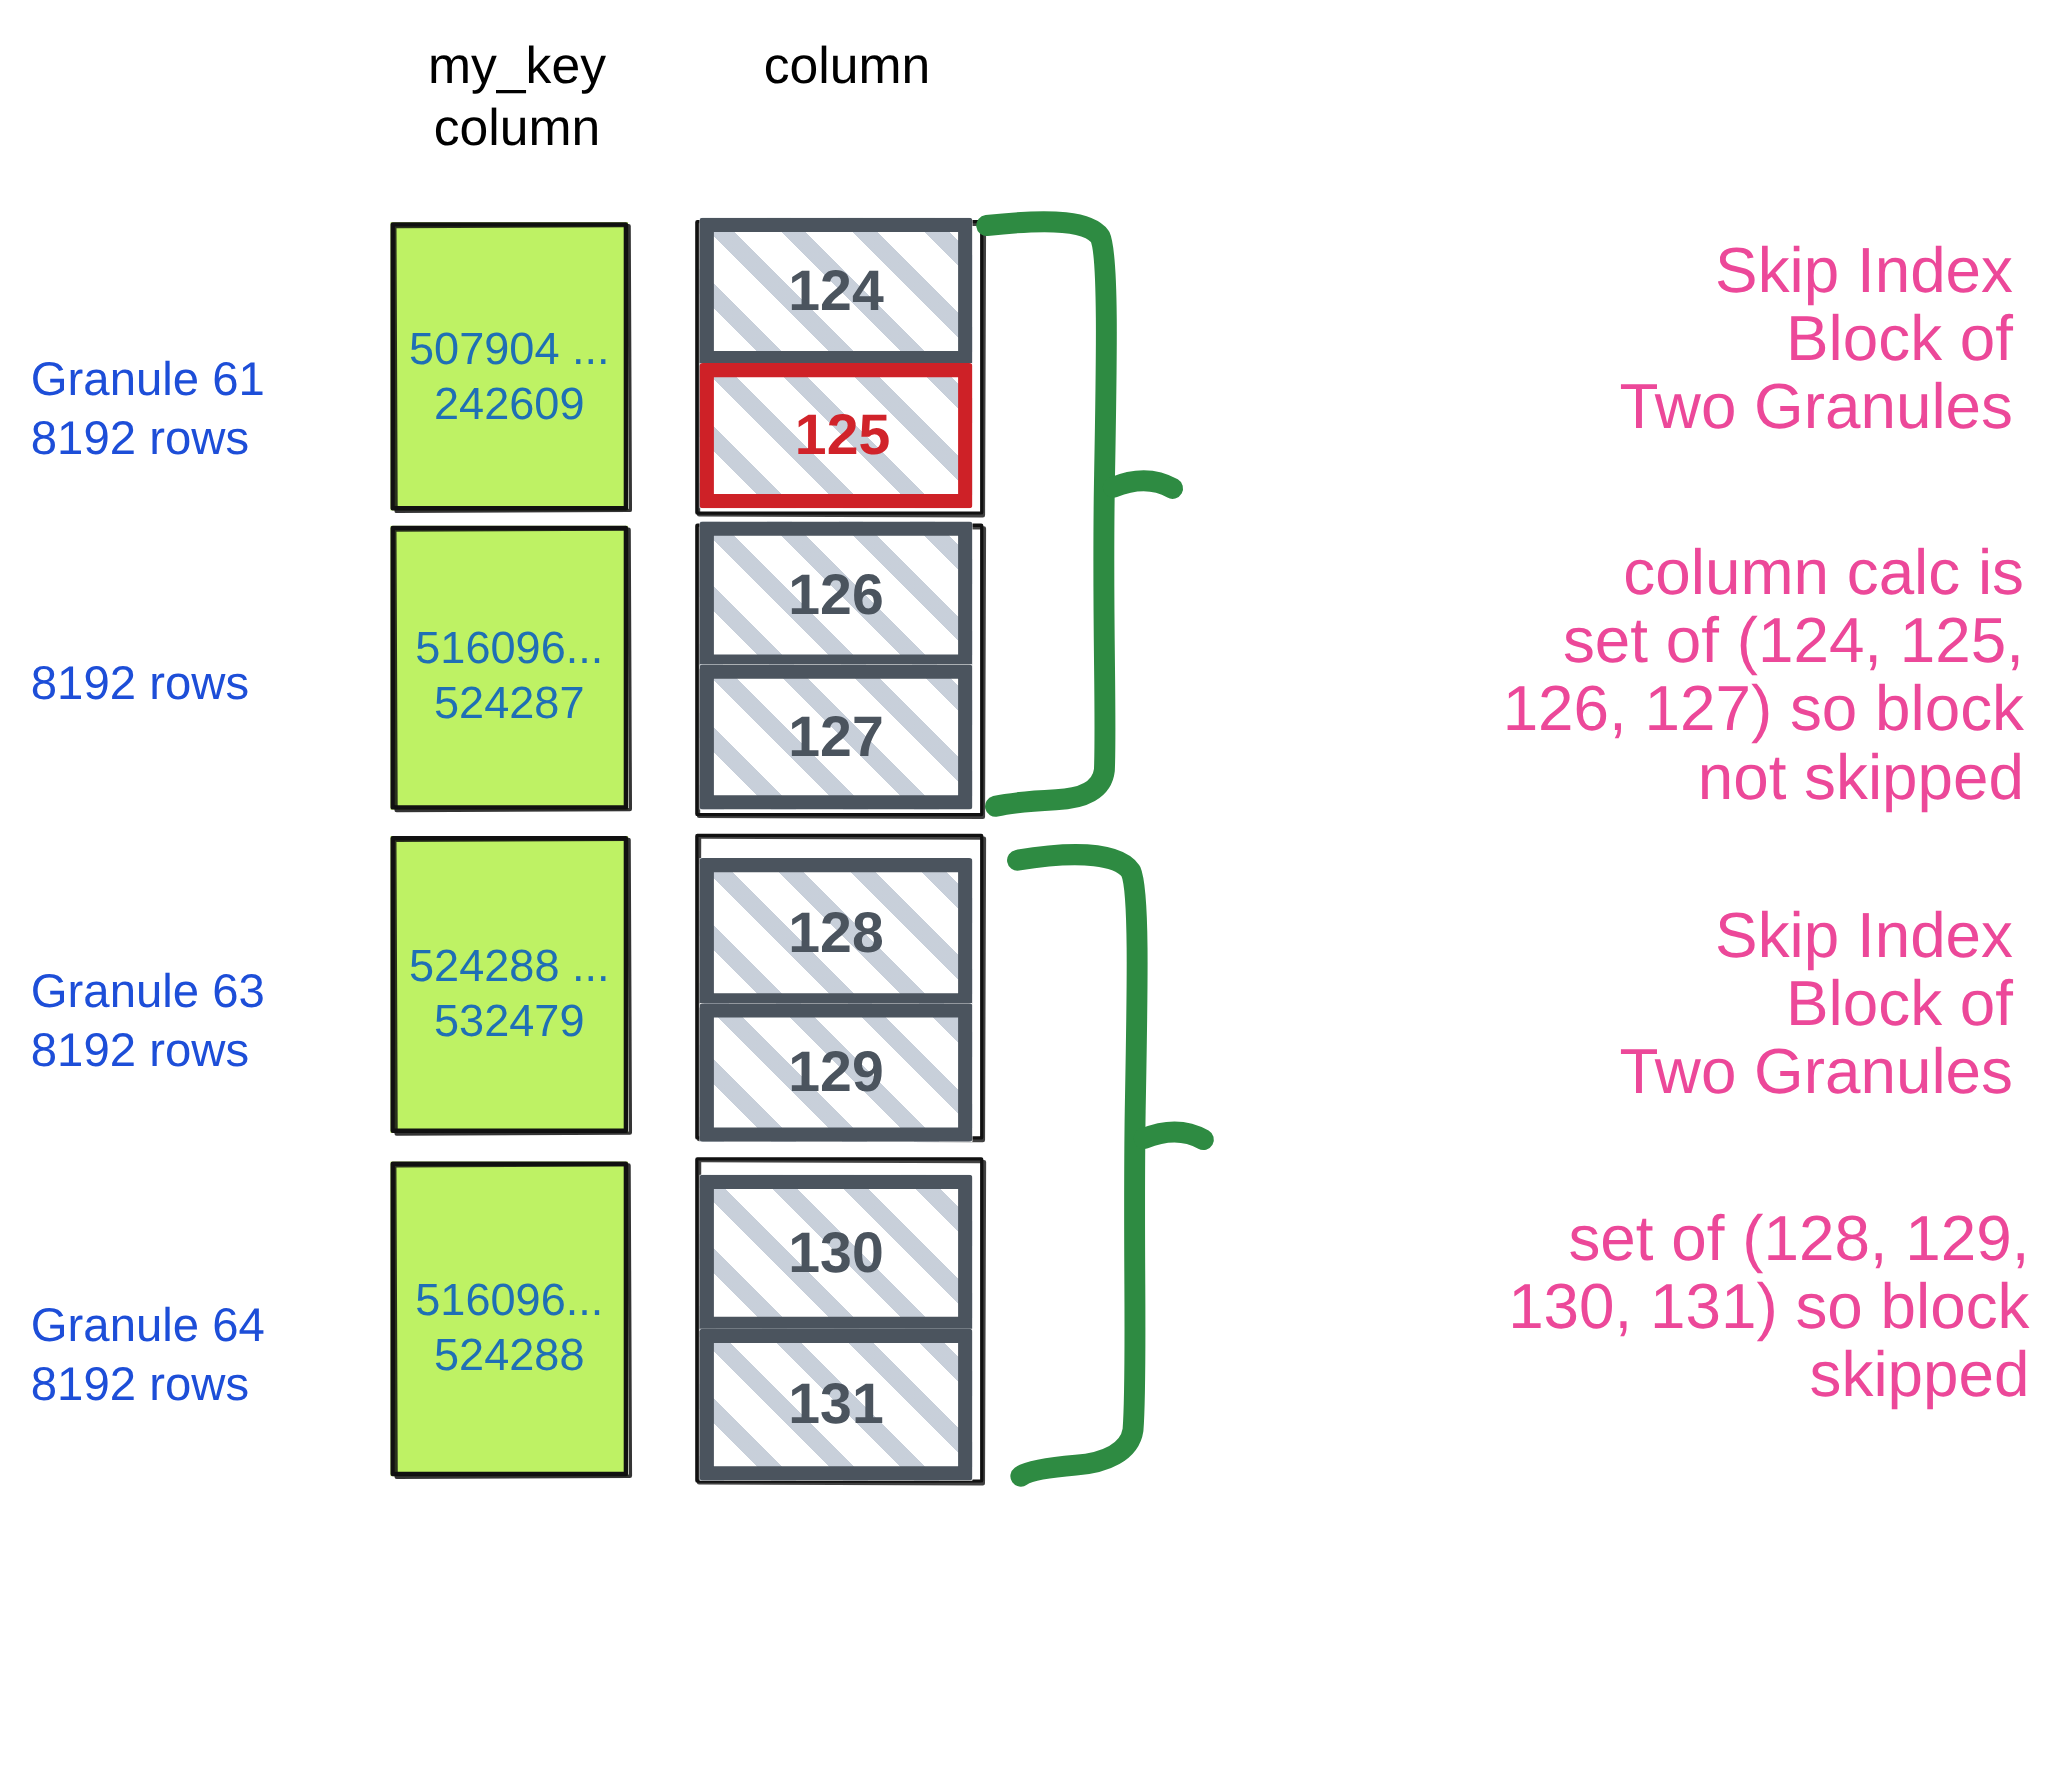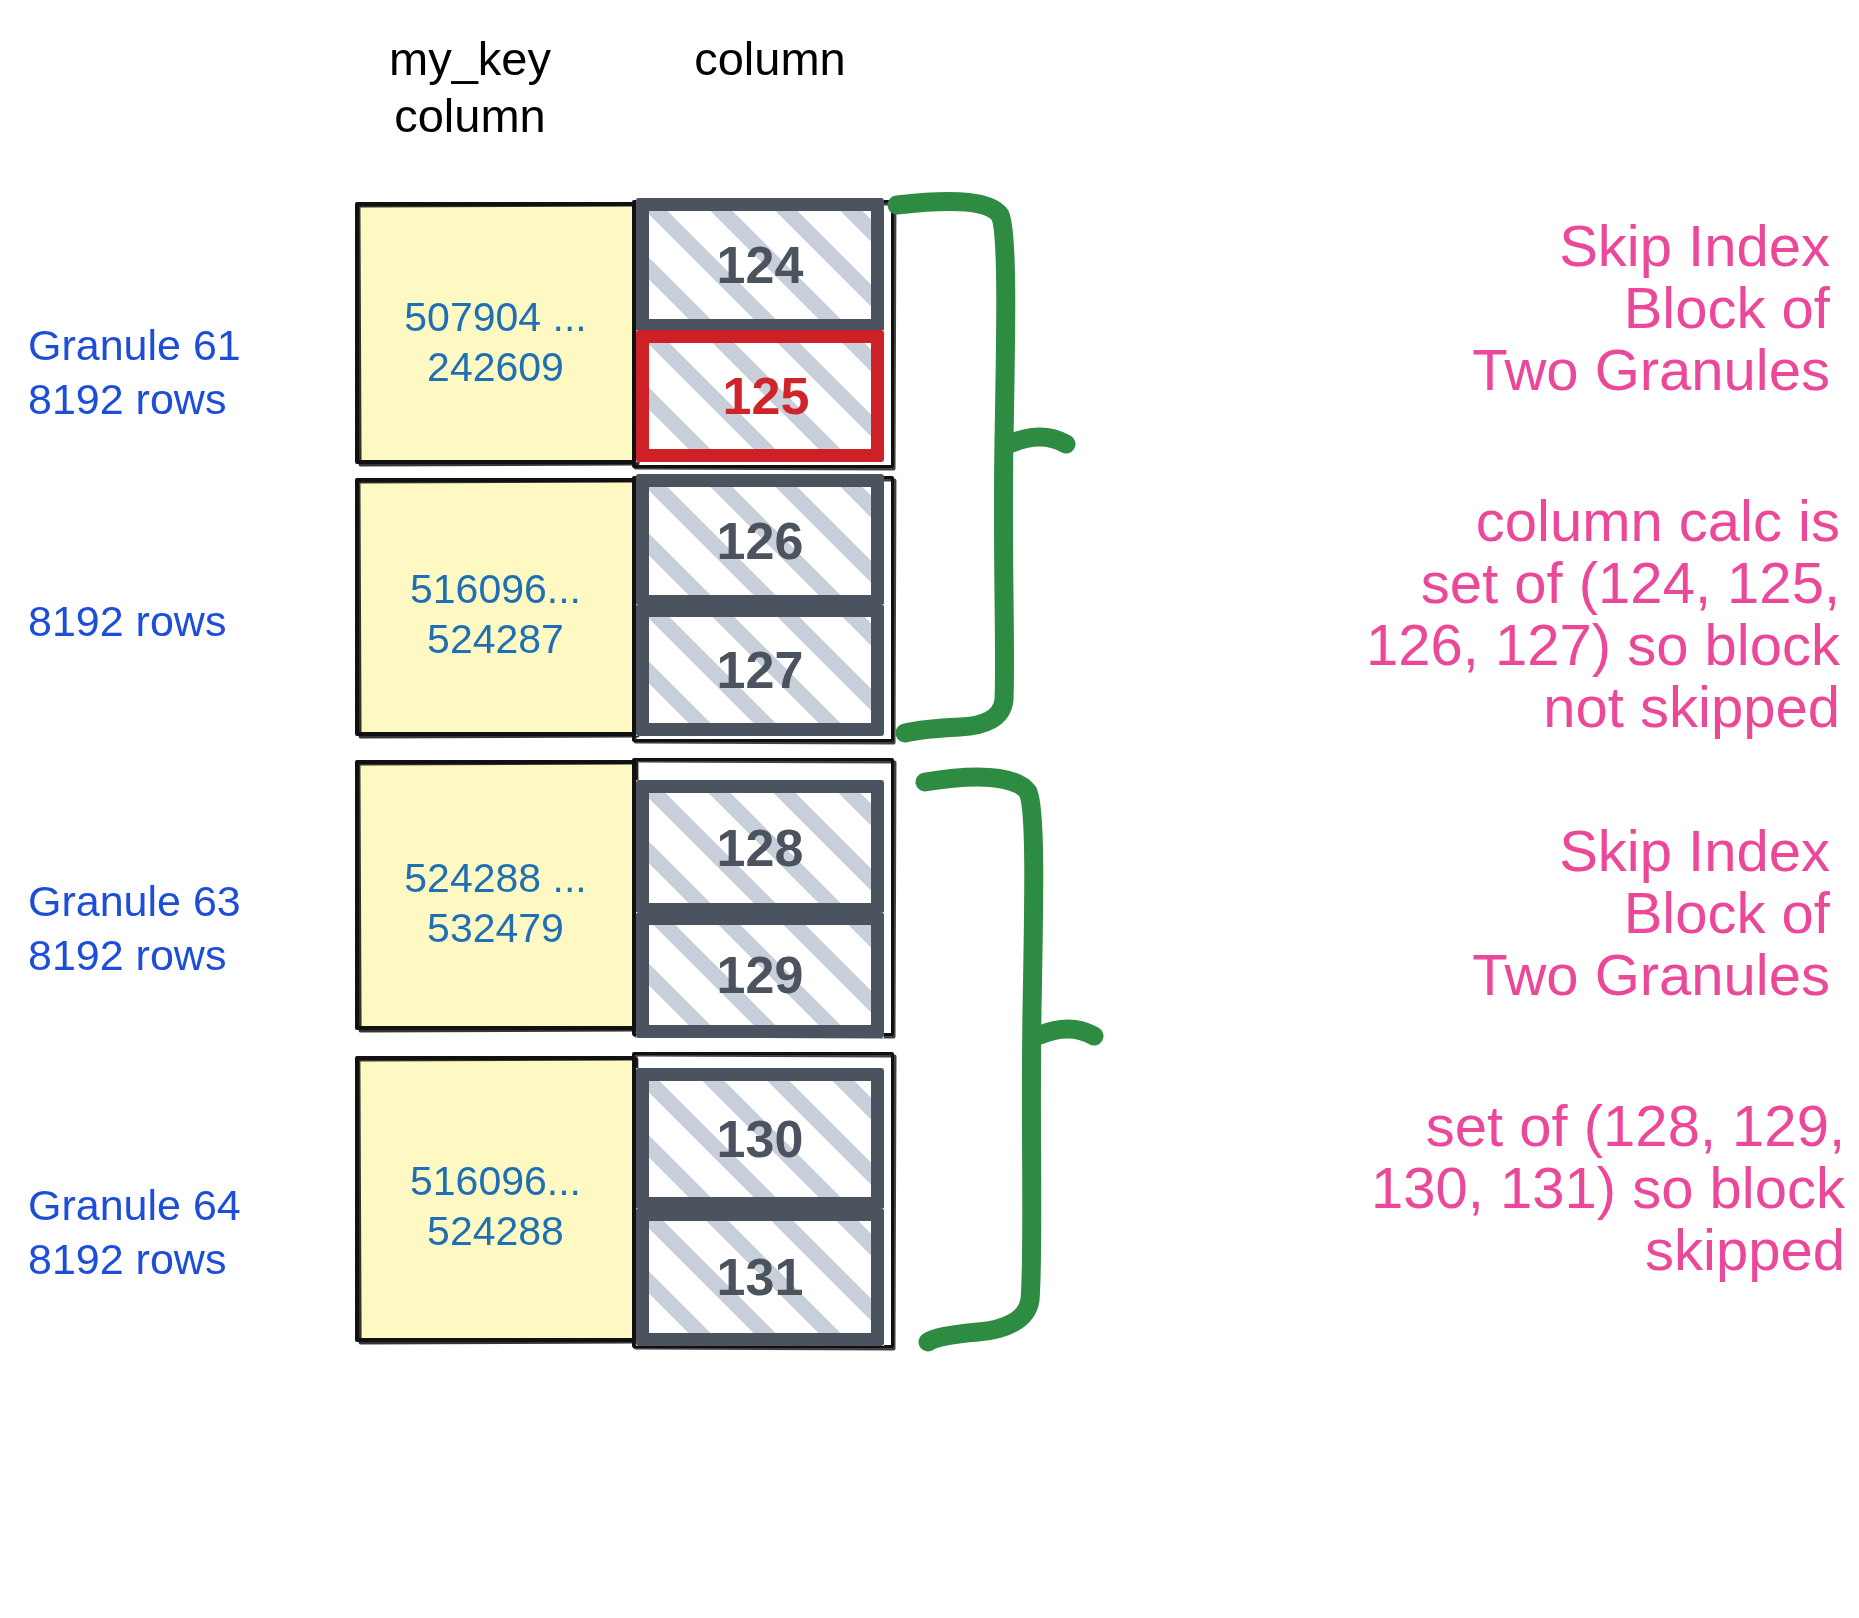--- a/index.html
+++ b/index.html
@@ -19,22 +19,22 @@
 
   
   .granule-label{
     position:absolute;left:28px;width:320px;color:#1d4ed8;
     font-size:43px;line-height:54px;text-align:left;margin-top:46px;
   }
   .granule-label span{display:block;}
 
   
   .key-box{
-    position:absolute;left:355px;width:281px;
-    background:#fef9c3;
+    position:absolute;left:355px;width:216px;
+    background:#bef264;
   }
   .key-box .kb-text{
     position:absolute;left:0;right:0;
     color:#1F6FB5;font-size:41px;line-height:50px;text-align:center;
   }
 
   
   .sketch-border{
     position:absolute;inset:0;
     border:4px solid #111;

